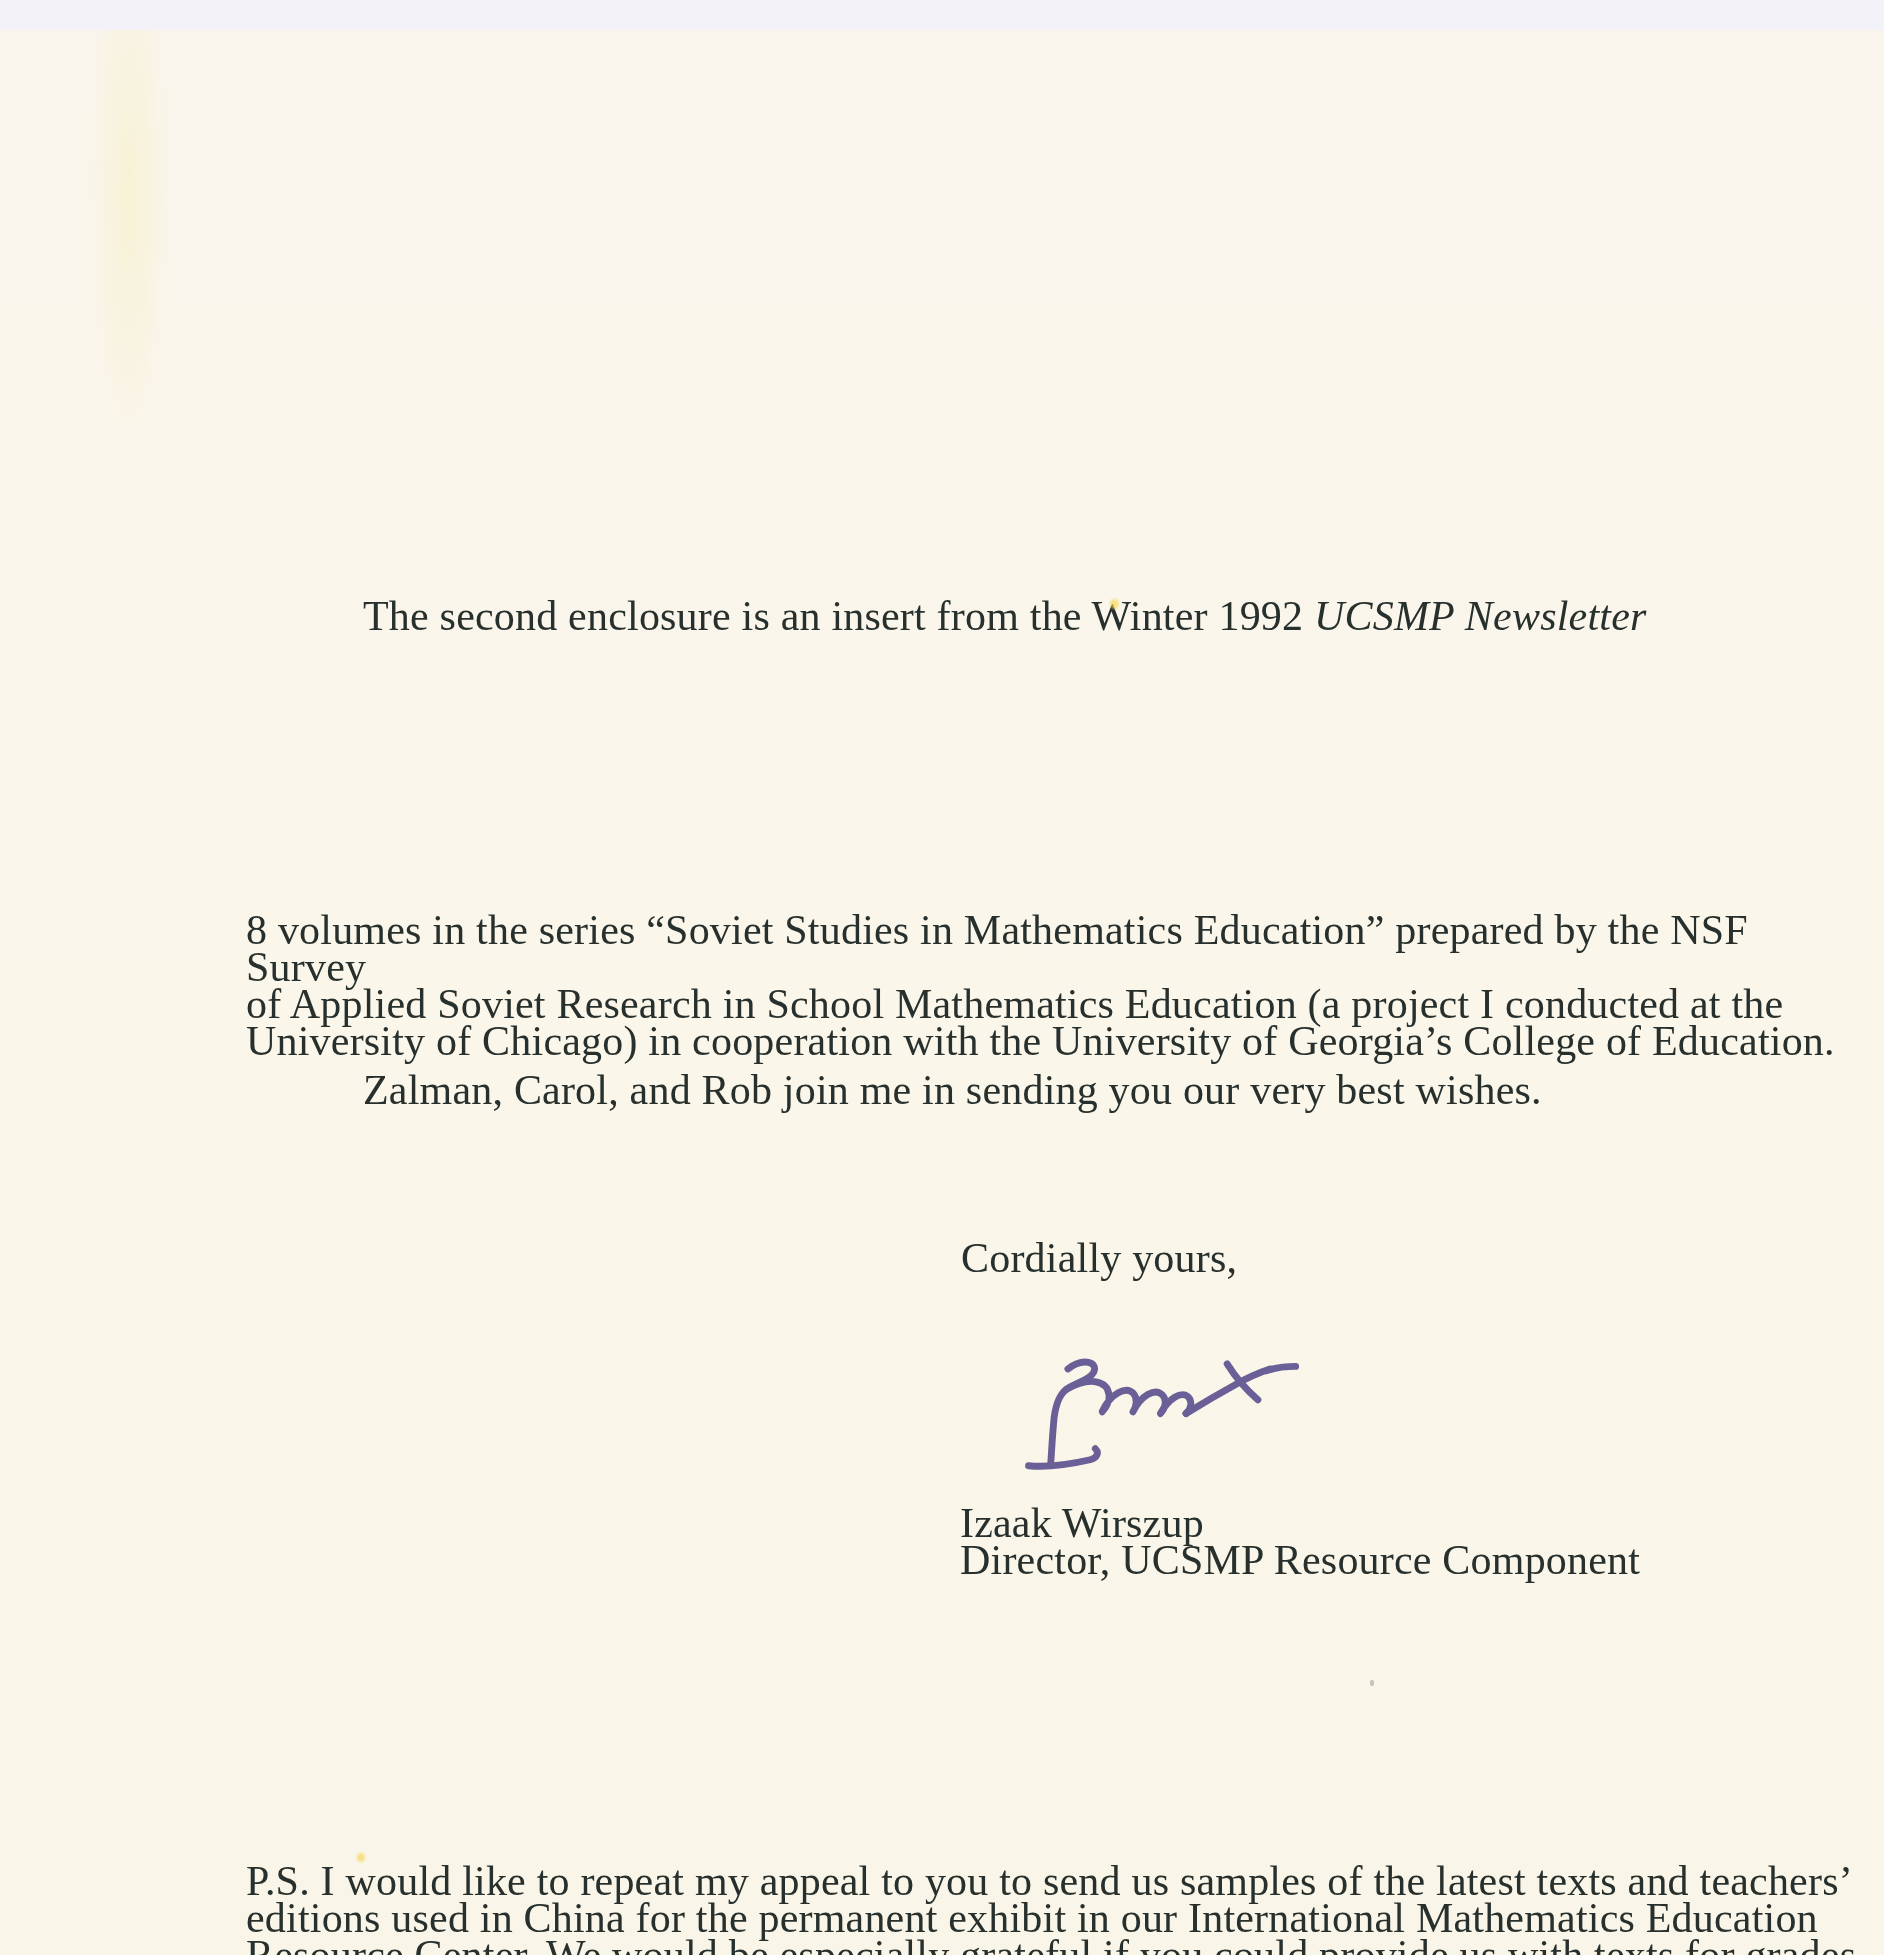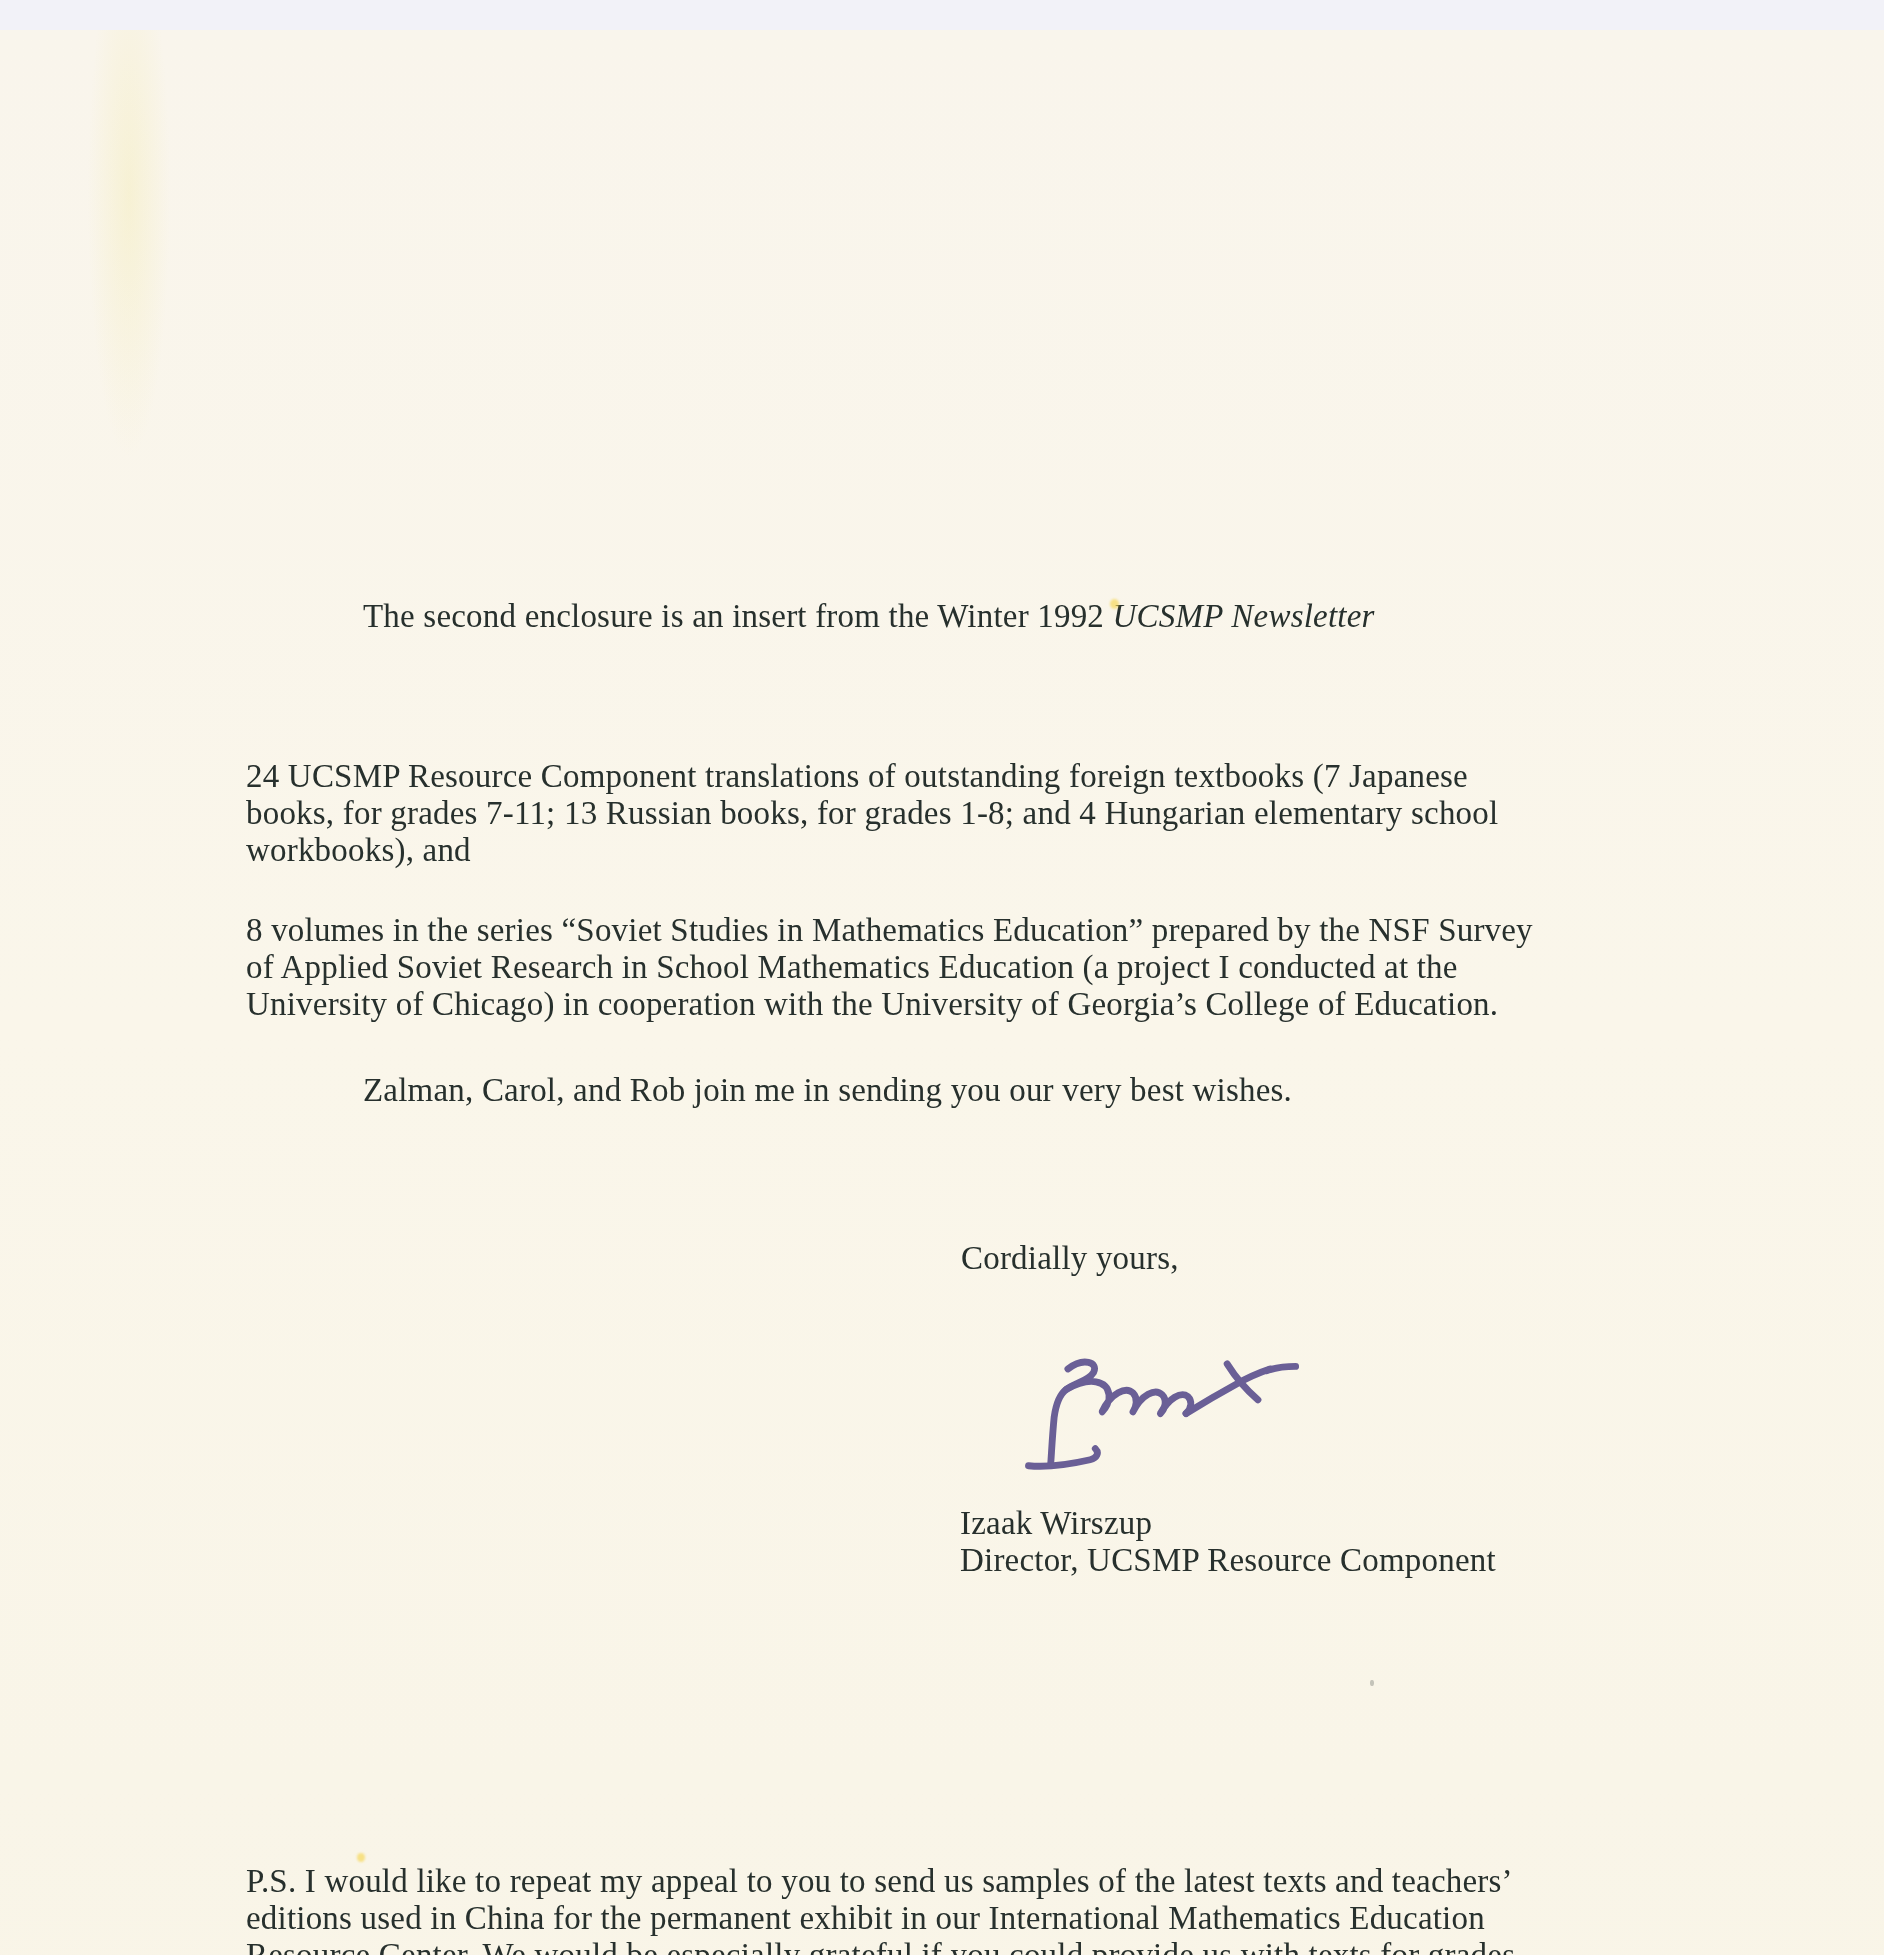--- a/index.html
+++ b/index.html
@@ -28,21 +28,21 @@
   .paper-tint {
     position: absolute;
     left: 0; top: 30px; right: 0; bottom: 0;
     background:
       radial-gradient(ellipse 352px 547px at 14% 97%, rgba(244,232,150,0.40), rgba(244,232,150,0) 70%),
       radial-gradient(ellipse 55px 352px at 129px 164px, rgba(240,230,150,0.28), rgba(240,230,150,0) 75%),
       linear-gradient(180deg, #f9f5ec 0%, #faf6ea 40%, #f8f4e6 100%);
   }
   .text-block {
     position: absolute;
-    font-size: 33px;
+    font-size: 42px;
     line-height: 37px;
     letter-spacing: 0.2px;
     white-space: pre-line;
   }
   .indent { padding-left: 117px; }
   .speck {
     position: absolute;
     background: rgba(60,65,62,0.55);
     border-radius: 50%;
   }
@@ -64,23 +64,20 @@
 </head>
 <body>
 
 <div id="page">
 
   <div class="scan-strip"></div>
   <div class="paper-tint"></div>
 
   <div class="text-block" style="left:246px; top:598px; width:1603px;"><span class="indent"><span>The second enclosure is an insert from the Winter 1992 </span><i>UCSMP Newsletter</i></span><br><br></div>
 
-  <div class="text-block" style="left:246px; top:758px; width:1603px;">24 UCSMP Resource Component translations of outstanding foreign textbooks (7 Japanese
-books, for grades 7-11; 13 Russian books, for grades 1-8; and 4 Hungarian elementary school
-workbooks), and</div>
 
   <div class="text-block" style="left:246px; top:912px; width:1603px;">8 volumes in the series “Soviet Studies in Mathematics Education” prepared by the NSF Survey
 of Applied Soviet Research in School Mathematics Education (a project I conducted at the
 University of Chicago) in cooperation with the University of Georgia’s College of Education.</div>
 
   <div class="text-block indent" style="left:246px; top:1072px; width:1603px;">Zalman, Carol, and Rob join me in sending you our very best wishes.</div>
 
   <div class="text-block" style="left:961px; top:1240px; width:704px;">Cordially yours,</div>
 
   <div class="signature-wrap">

